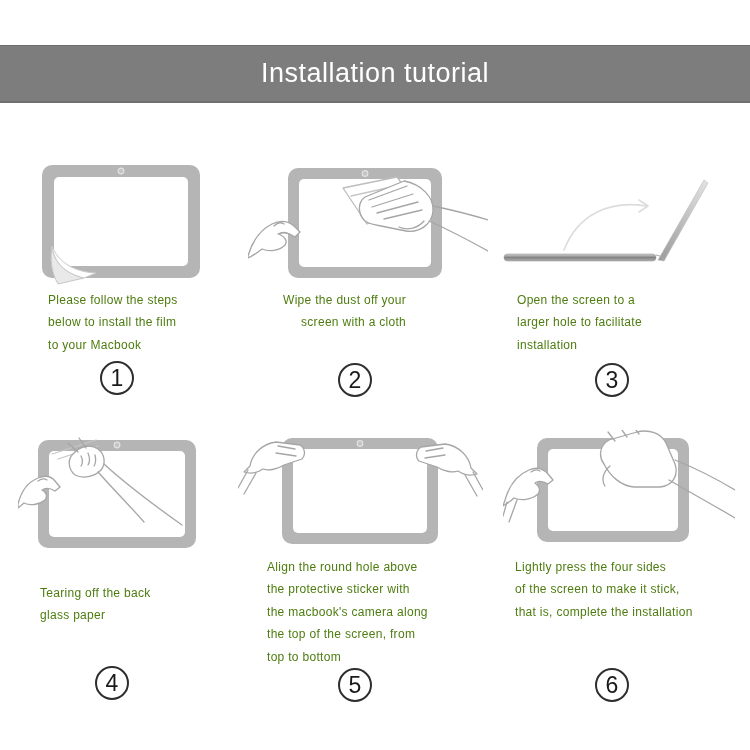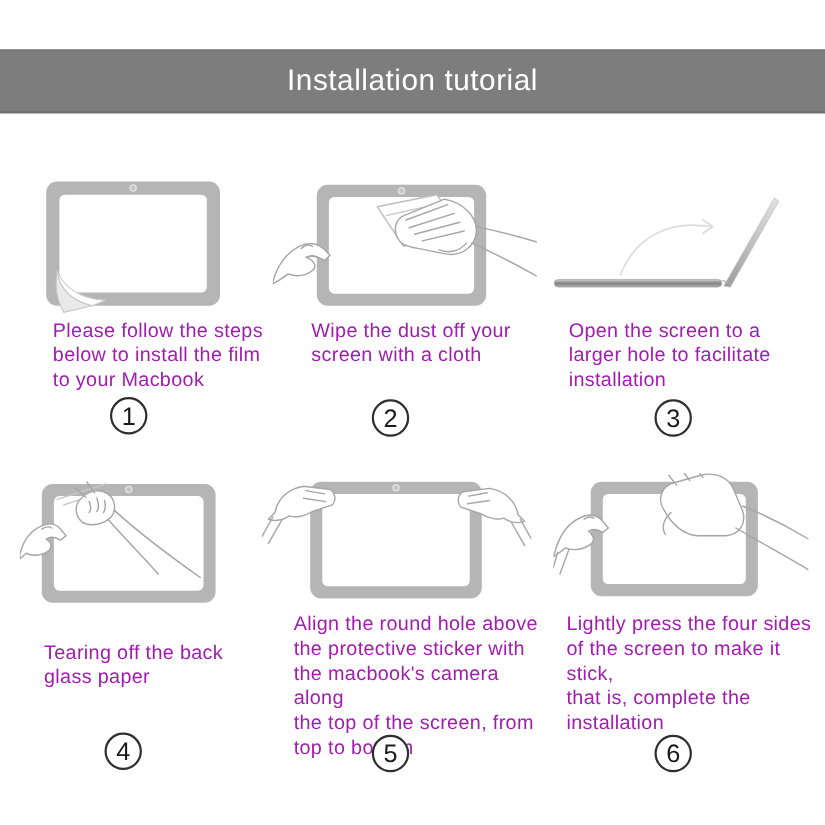--- a/index.html
+++ b/index.html
@@ -13,34 +13,34 @@
     background:#7d7d7d;border-top:1px solid #6e6e6e;border-bottom:2px solid #6f6f6f;
     box-sizing:border-box;
   }
   .header .title{
     width:100%;height:42px;line-height:55px;text-align:center;
     color:#ffffff;font-size:27px;letter-spacing:0.5px;font-weight:400;
   }
   
   .step{position:absolute;}
   .s1{left:0;   top:160px;width:240px;height:250px;}
-  .s2{left:240px;top:160px;width:250px;height:250px;}
+  .s2{left:240px;top:160px;width:250px;height:250px;text-align:right;}
   .s3{left:490px;top:160px;width:260px;height:250px;}
   .s4{left:0;   top:428px;width:240px;height:290px;}
   .s5{left:235px;top:428px;width:255px;height:290px;}
   .s6{left:488px;top:428px;width:262px;height:290px;}
   .illus{position:absolute;}
   .s1 .illus{left:40px;top:2px;}
   .s2 .illus{left:8px;top:4px;}
   .s3 .illus{left:8px;top:8px;}
   .s4 .illus{left:18px;top:2px;}
   .s5 .illus{left:3px;top:4px;}
   .s6 .illus{left:15px;top:2px;}
   .caption{
-    position:absolute;color:#a21caf;font-size:18px;line-height:22.4px;
+    position:absolute;color:#4d7c0f;font-size:12px;line-height:22.4px;
     letter-spacing:0.3px;white-space:pre-line;
   }
   .s1 .caption{left:48px;top:129px;}
   .s2 .caption{left:43px;top:129px;}
   .s3 .caption{left:27px;top:129px;}
   .s4 .caption{left:40px;top:128px;margin-top:26px;}
   .s5 .caption{left:32px;top:128px;}
   .s6 .caption{left:27px;top:128px;}
   .numbadge{
     position:absolute;width:34px;height:34px;border-radius:50%;

